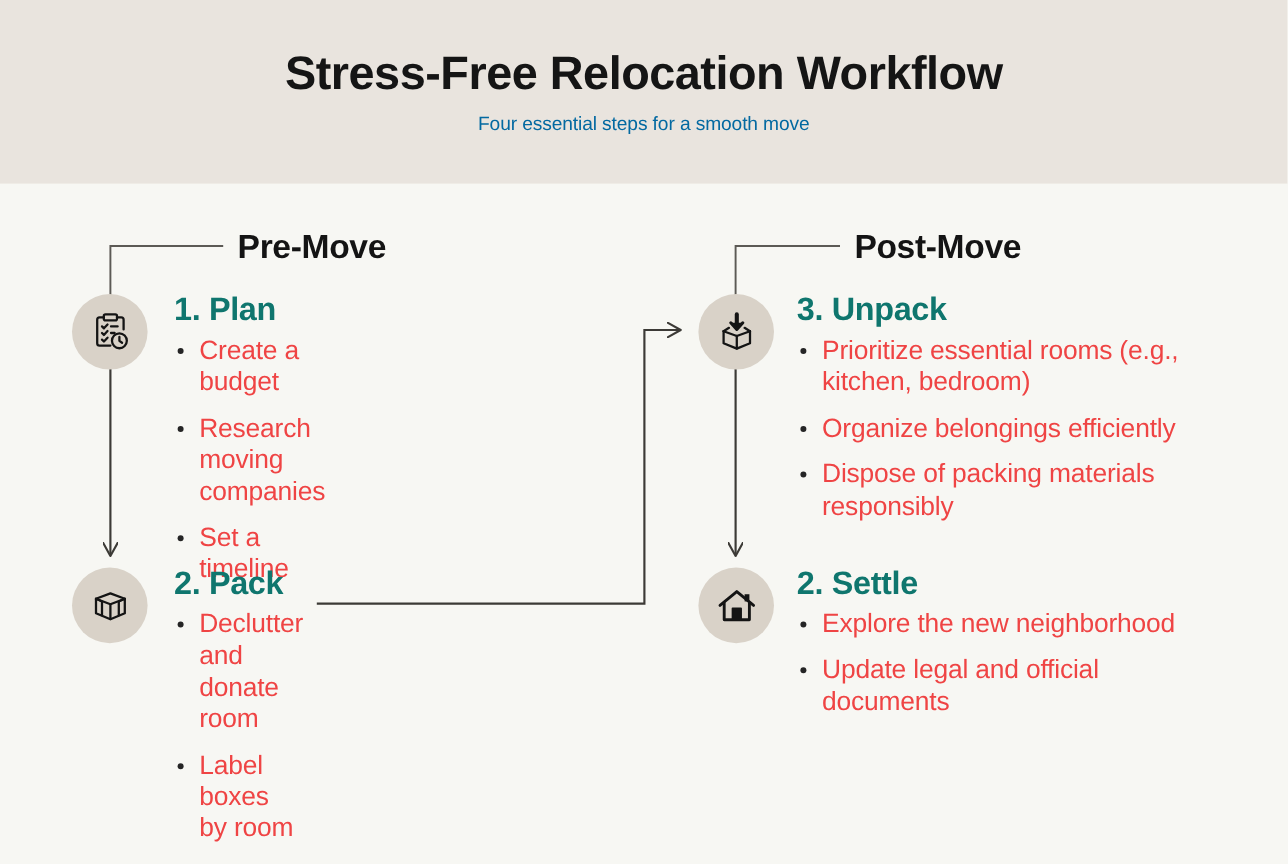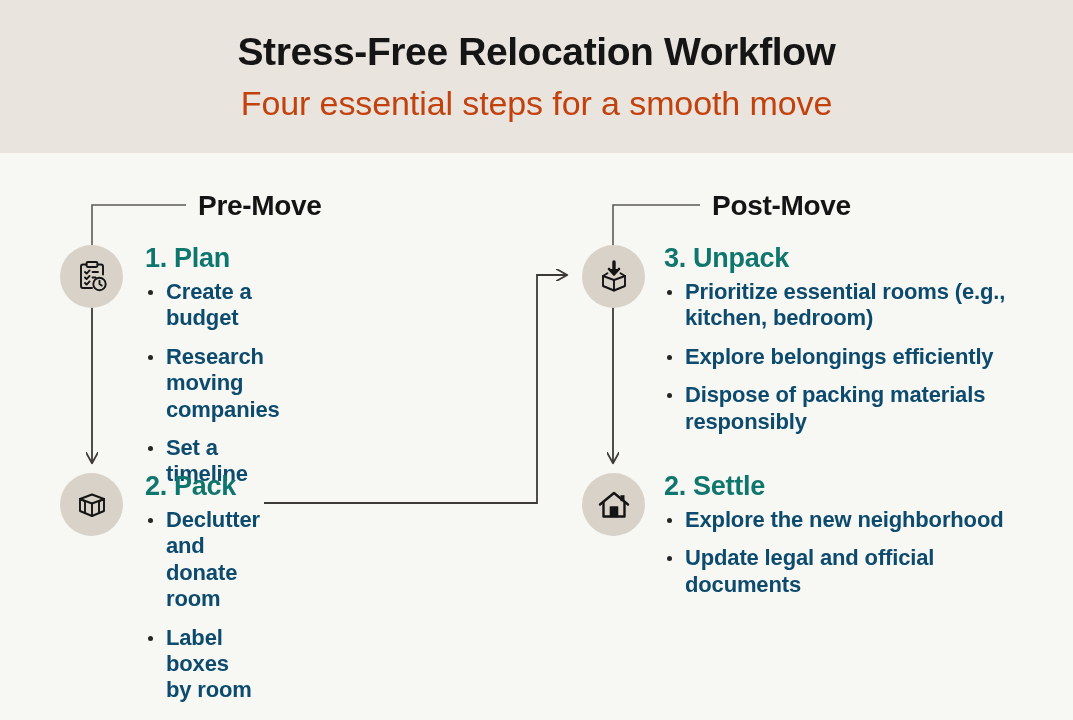--- a/index.html
+++ b/index.html
@@ -37,23 +37,23 @@
   }
   .main-title {
     font-size: 39px;
     font-weight: 700;
     color: #151515;
     letter-spacing: -0.4px;
     line-height: 1.1;
     margin: 0 0 11px 0;
   }
   .subtitle {
-    font-size: 34px;
+    font-size: 16px;
     font-weight: 400;
-    color: #c2410c;
+    color: #0369a1;
     letter-spacing: -0.1px;
     line-height: 1.1;
     margin: 0;
     text-align: left;
   }
 
   
   .connectors {
     position: absolute;
     left: 0;
@@ -106,22 +106,22 @@
     white-space: nowrap;
   }
   .step-list {
     list-style: none;
     margin: 0;
     padding: 0;
   }
   .step-list li {
     position: relative;
     font-size: 22px;
-    font-weight: 700;
-    color: #0c4a6e;
+    font-weight: 400;
+    color: #ef4444;
     letter-spacing: -0.15px;
     line-height: 1.2;
     padding-left: 21px;
     margin-top: 12px;
   }
   .step-list li:first-child { margin-top: 7px; }
   .step-list li::before {
     content: "";
     position: absolute;
     left: 3px;
@@ -225,21 +225,21 @@
         <path d="M7 17 L7 27 L18 31.5 L29 27 L29 17"></path>
         <path d="M18 21 L18 31.5"></path>
         <path d="M7 17 L11.5 14.2"></path>
         <path d="M29 17 L24.5 14.2"></path>
       </svg>
     </div>
     <div class="step-body">
       <div class="step-title">3. Unpack</div>
       <ul class="step-list">
         <li>Prioritize essential rooms (e.g., kitchen, bedroom)</li>
-        <li>Explore belongings efficiently</li>
+        <li>Organize belongings efficiently</li>
         <li>Dispose of packing materials responsibly</li>
       </ul>
     </div>
   </div>
 
   <div class="step step-settle">
     <div class="step-icon">
       <svg width="36" height="36" viewBox="0 0 36 36" fill="none" stroke="#141414" stroke-width="2.4" stroke-linecap="round" stroke-linejoin="round">
         <path d="M4 17.5 L18 6 L32 17.5"></path>
         <path d="M7.5 15.5 V29.5 H28.5 V15.5"></path>

